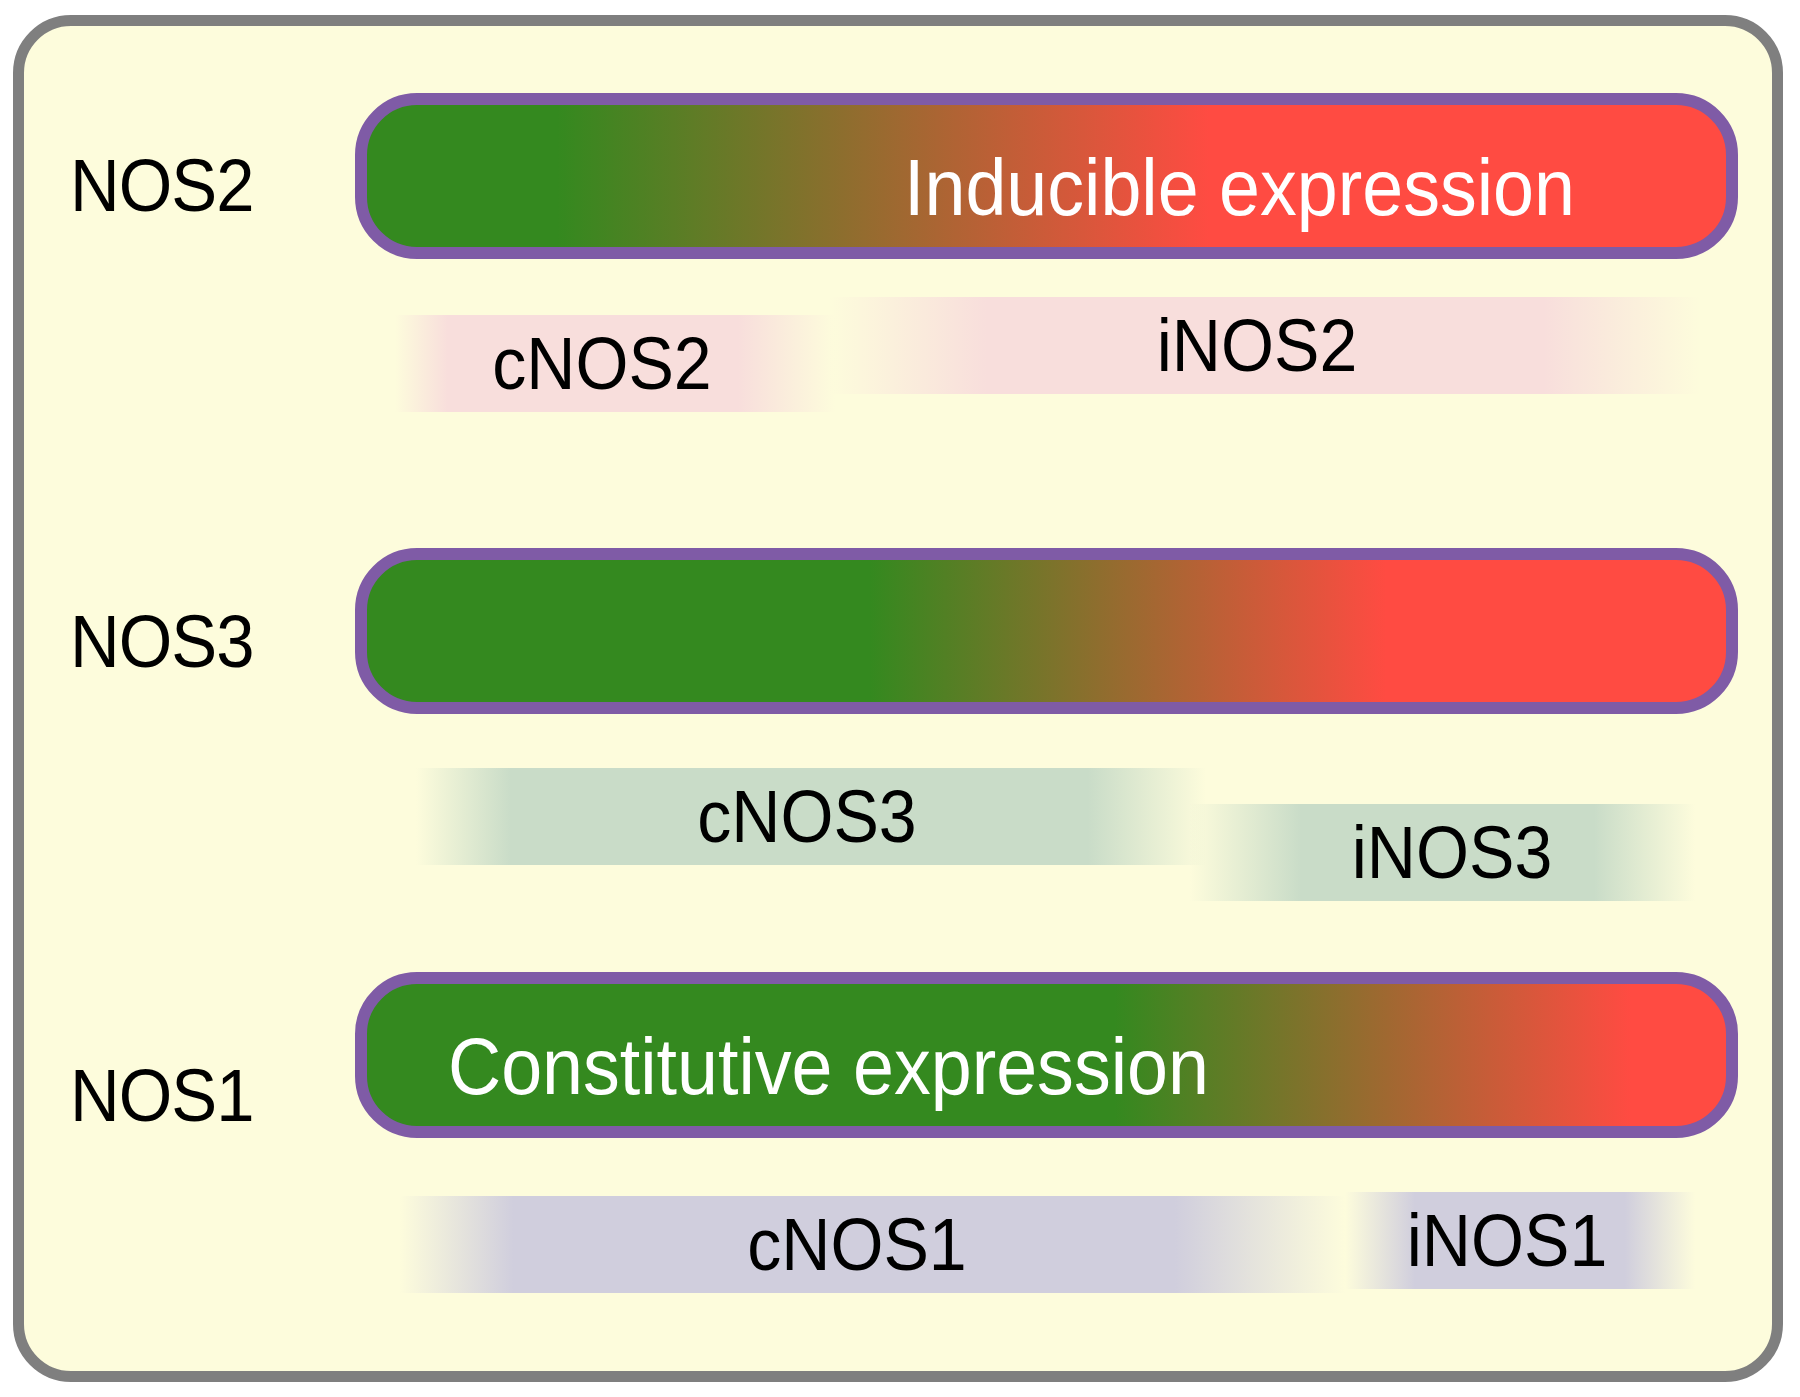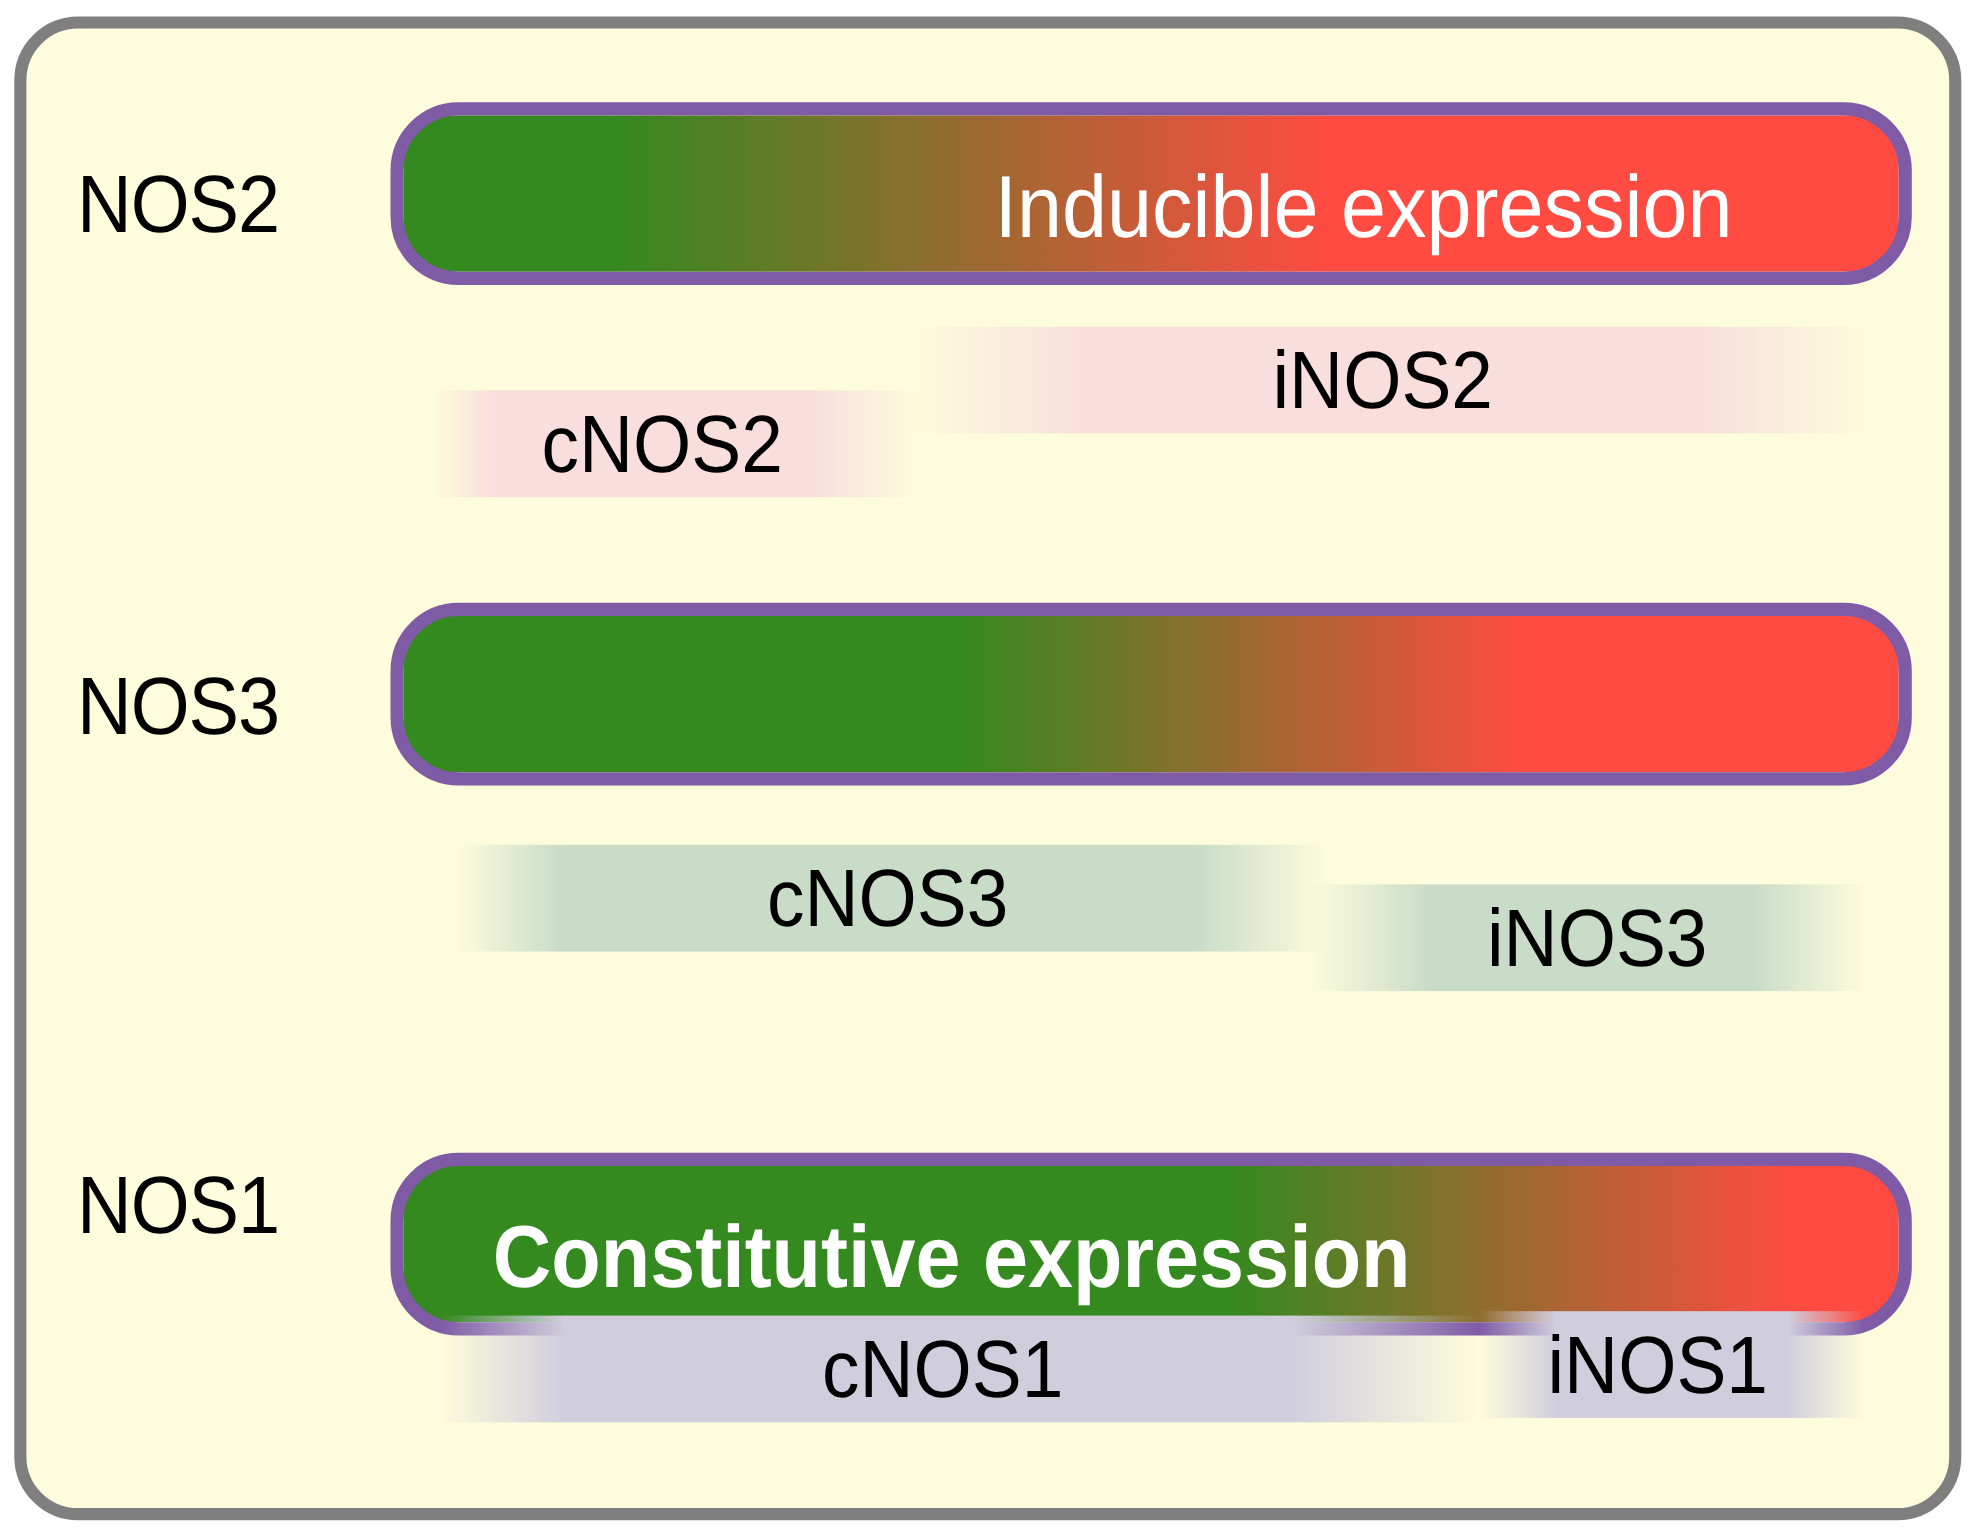--- a/index.html
+++ b/index.html
@@ -35,40 +35,40 @@
   </style>
 </head>
 <body>
 
 <div class="frame"></div>
 
 <div class="row-label" style="top:146px;">NOS2</div>
 <div class="bar" style="top:93px; background: linear-gradient(to right, #34891f 0%, #34891f 14%, #9a6a30 38%, #ff4b42 62%, #ff4b42 100%);">
   <span class="bar-text" style="left:537px;">Inducible expression</span>
 </div>
-<div class="strip" style="top:315px; left:395px; width:440px; background: linear-gradient(to right, rgba(248,222,220,0) 0%, #f8dedc 12%, #f8dedc 78%, rgba(248,222,220,0) 100%); margin-top: 40px;">
+<div class="strip" style="top:315px; left:395px; width:440px; background: linear-gradient(to right, rgba(248,222,220,0) 0%, #f8dedc 12%, #f8dedc 78%, rgba(248,222,220,0) 100%);">
   <span class="strip-text" style="left:207px;">cNOS2</span>
 </div>
 <div class="strip" style="top:297px; left:830px; width:870px; background: linear-gradient(to right, rgba(248,222,220,0) 0%, #f8dedc 18%, #f8dedc 82%, rgba(248,222,220,0) 100%);">
   <span class="strip-text" style="left:427px;">iNOS2</span>
 </div>
 
 <div class="row-label" style="top:602px;">NOS3</div>
 <div class="bar" style="top:548px; background: linear-gradient(to right, #34891f 0%, #34891f 37%, #9a6a30 56%, #ff4b42 75%, #ff4b42 100%);">
   <span class="bar-text" style="left:0;"></span>
 </div>
 <div class="strip" style="top:768px; left:416px; width:790px; background: linear-gradient(to right, rgba(201,220,200,0) 0%, #c9dcc8 12%, #c9dcc8 85%, rgba(201,220,200,0) 100%);">
   <span class="strip-text" style="left:391px;">cNOS3</span>
 </div>
 <div class="strip" style="top:804px; left:1190px; width:505px; background: linear-gradient(to right, rgba(201,220,200,0) 0%, #c9dcc8 22%, #c9dcc8 80%, rgba(201,220,200,0) 100%);">
   <span class="strip-text" style="left:262px;">iNOS3</span>
 </div>
 
 <div class="row-label" style="top:1056px;">NOS1</div>
-<div class="bar" style="top:1048px; background: linear-gradient(to right, #34891f 0%, #34891f 55%, #9a6a30 74%, #ff4b42 93%, #ff4b42 100%); font-weight: bold;">
+<div class="bar" style="top:972px; background: linear-gradient(to right, #34891f 0%, #34891f 55%, #9a6a30 74%, #ff4b42 93%, #ff4b42 100%);">
   <span class="bar-text" style="left:81px;">Constitutive expression</span>
 </div>
 <div class="strip" style="top:1196px; left:400px; width:945px; background: linear-gradient(to right, rgba(208,206,221,0) 0%, #d0cedd 12%, #d0cedd 82%, rgba(208,206,221,0) 100%);">
   <span class="strip-text" style="left:457px;">cNOS1</span>
 </div>
 <div class="strip" style="top:1192px; left:1345px; width:350px; background: linear-gradient(to right, rgba(208,206,221,0) 0%, #d0cedd 20%, #d0cedd 80%, rgba(208,206,221,0) 100%);">
   <span class="strip-text" style="left:162px;">iNOS1</span>
 </div>
 
 </body></html>

